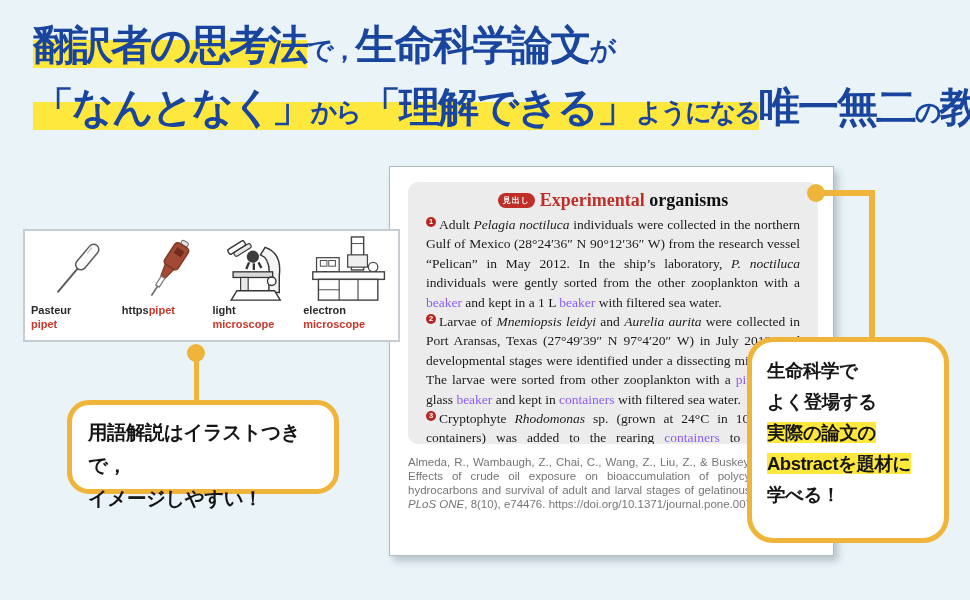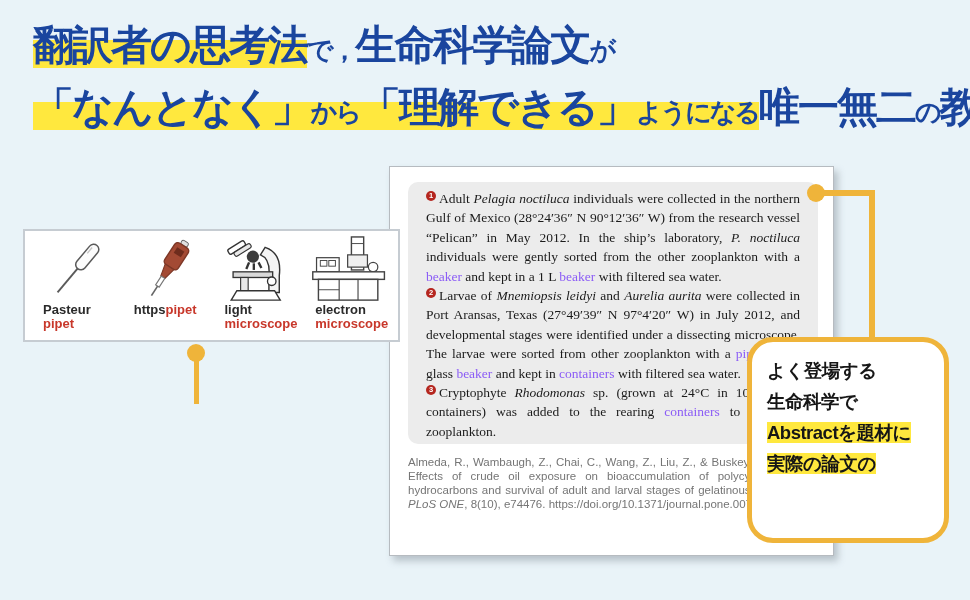--- a/index.html
+++ b/index.html
@@ -38,22 +38,22 @@
   .cite .jp{color:#4f4f4f;margin-bottom:3px;}
   .cite .src{color:#d0392e;}
   .cite .ref{text-align:justify;}
 
   
   .eqbox{position:absolute;left:23px;top:229px;width:377px;height:113px;background:#fff;
          border:2px solid #c6ccd2;box-sizing:border-box;z-index:5;display:flex;
          padding:5px 4px 4px 6px;}
   .eq{flex:1;display:flex;flex-direction:column;align-items:center;}
   .eq svg{height:66px;flex:0 0 auto;}
-  .eq .lbl{font-size:13px;font-weight:bold;line-height:14px;color:#2a2a2a;
-           align-self:flex-start;margin-left:12px;margin-top:1px;}
+  .eq .lbl{font-size:11px;font-weight:bold;line-height:14px;color:#2a2a2a;
+           align-self:flex-start;margin-top:1px;}
   .redtxt{color:#c8372a;}
 
   
   .gold{background:#efb43a;}
   .dot{position:absolute;width:18px;height:18px;border-radius:50%;background:#efb43a;}
   #dot1{left:187px;top:344px;z-index:6;}
   #c1v{position:absolute;left:194px;top:352px;width:5px;height:52px;z-index:4;}
   #dot2{left:807px;top:184px;z-index:2;}
   #c2h{position:absolute;left:815px;top:190px;width:60px;height:6px;z-index:2;}
   #c2v{position:absolute;left:869px;top:190px;width:6px;height:152px;z-index:2;}
@@ -74,20 +74,21 @@
 
 <div id="screen">
 
   <div class="hdr">
     <div class="line"><span class="hlwrap"><span class="big">翻訳者の思考法</span></span><span class="sm">で，</span><span class="big">生命科学論文</span><span class="sm">が</span></div>
     <div class="line line2"><span class="hlwrap"><span class="big">「なんとなく」</span><span class="sm">から</span><span class="big">「理解できる」</span><span class="sm">ようになる</span></span><span class="big">唯一無二</span><span class="sm">の</span><span class="big">教科書！</span></div>
   </div>
 
   <div class="paper">
     <div class="gbox">
+      <div class="ptitle"><span class="badge">見出し</span><span class="red">Experimental</span><span> organisms</span></div>
 
       <p class="para"><span class="pnum">1</span><span>Adult </span><span class="it">Pelagia noctiluca</span><span> individuals were collected in the northern Gulf of Mexico (28°24′36″ N 90°12′36″ W) from the research vessel “Pelican” in May 2012. In the ship’s laboratory, </span><span class="it">P. noctiluca</span><span> individuals were gently sorted from the other zooplankton with a </span><span class="rw">beaker</span><span> and kept in a 1 L </span><span class="rw">beaker</span><span> with filtered sea water.</span></p>
 
       <p class="para"><span class="pnum">2</span><span>Larvae of </span><span class="it">Mnemiopsis leidyi</span><span> and </span><span class="it">Aurelia aurita</span><span> were collected in Port Aransas, Texas (27°49′39″ N 97°4′20″ W) in July 2012, and developmental stages were identified under a dissecting microscope. The larvae were sorted from other zooplankton with a </span><span class="rw">pipet</span><span> into a glass </span><span class="rw">beaker</span><span> and kept in </span><span class="rw">containers</span><span> with filtered sea water.</span></p>
 
       <p class="para"><span class="pnum">3</span><span>Cryptophyte </span><span class="it">Rhodomonas</span><span> sp. (grown at 24°C in 10 L glass containers) was added to the rearing </span><span class="rw">containers</span><span> to feed the zooplankton.</span></p>
     </div>
 
     <div class="cite">
       <div class="ref"><span>Almeda, R., Wambaugh, Z., Chai, C., Wang, Z., Liu, Z., &amp; Buskey, E. J. (2013). Effects of crude oil exposure on bioaccumulation of polycyclic aromatic hydrocarbons and survival of adult and larval stages of gelatinous zooplankton. </span><span class="it">PLoS ONE</span><span>, 8(10), e74476. https://doi.org/10.1371/journal.pone.0074476</span></div>
@@ -155,21 +156,26 @@
         <line x1="52" y1="46" x2="52" y2="68" stroke="#444" stroke-width="1.2"></line>
         <line x1="10" y1="57" x2="32" y2="57" stroke="#444" stroke-width="1"></line>
       </svg>
       <div class="lbl"><span>electron</span><br><span class="redtxt">microscope</span></div>
     </div>
   </div>
 
   <div class="dot" id="dot1"></div>
   <div class="gold" id="c1v"></div>
 
+  <div class="lbub">
+    <div class="ln">用語解説はイラストつきで，</div>
+    <div class="ln">イメージしやすい！</div>
+  </div>
 
   <div class="rbub">
+    <div class="ln">生命科学で</div>
     <div class="ln">よく登場する</div>
-    <div class="ln">生命科学で</div>
+    <div class="ln"><span class="hl2">実際の論文の</span></div>
     <div class="ln"><span class="hl2">Abstractを題材に</span></div>
-    <div class="ln"><span class="hl2">実際の論文の</span></div>
+    <div class="ln">学べる！</div>
   </div>
 
 </div>
 
 </body></html>

